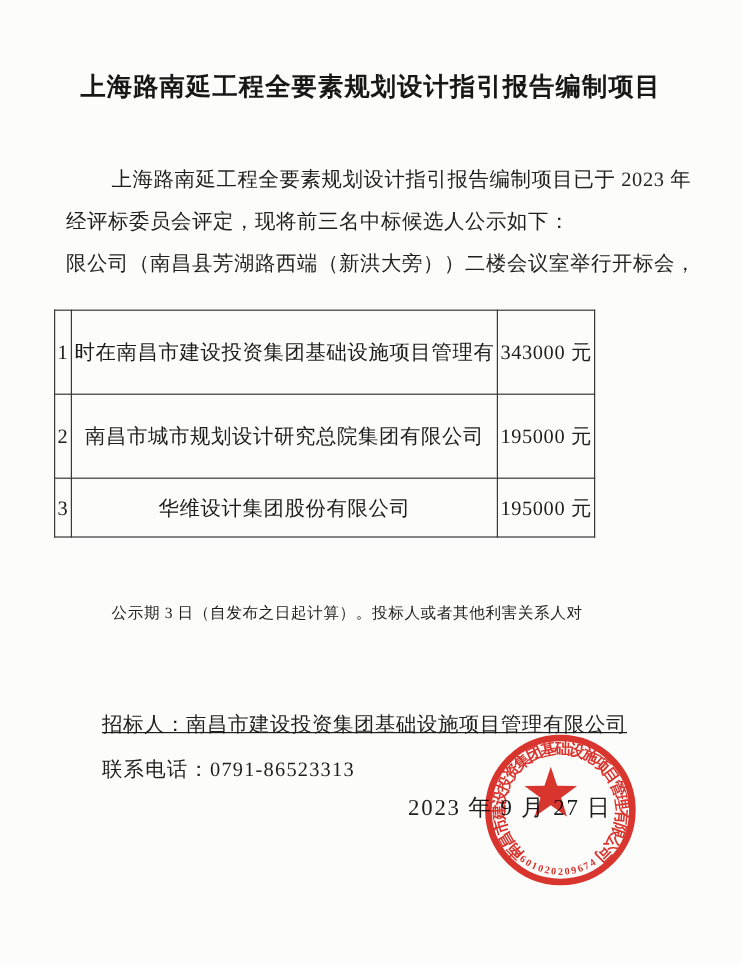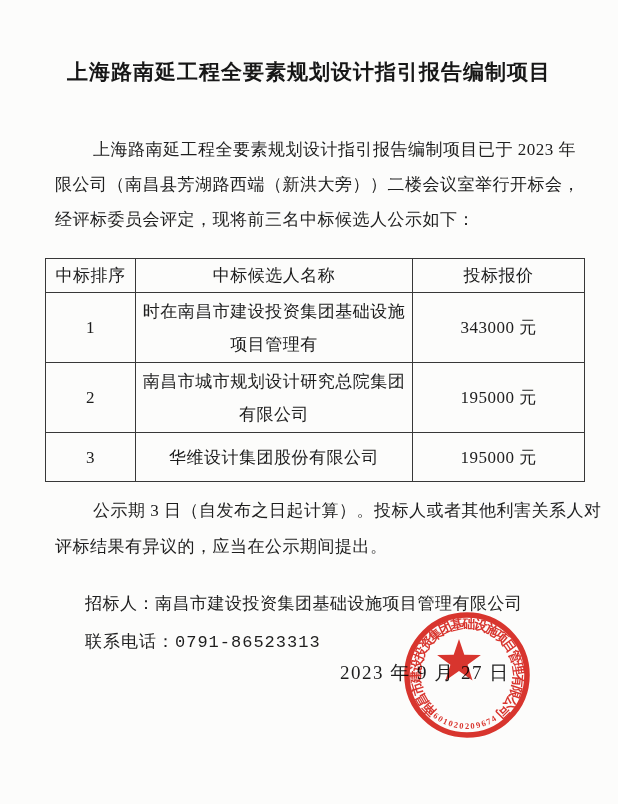--- a/index.html
+++ b/index.html
@@ -50,38 +50,38 @@
   }
   .col-rank  { width: 85px; }
   .col-name  { width: 272px; }
   .col-price { width: 167px; }
   .row-head  { height: 34px; }
   .row-tall  { height: 70px; }
   .row-short { height: 49px; }
   .notice {
     position: absolute;
     top: 493px; left: 55px; width: 520px;
-    font-size: 17px;
+    font-size: 13px;
     line-height: 36px;
     letter-spacing: 0.5px;
   }
   .sig-bidder {
     position: absolute;
     top: 592px; left: 85px;
     font-size: 17px;
     letter-spacing: 0.5px;
     white-space: nowrap;
+    text-decoration: underline;
   }
   .sig-phone {
     position: absolute;
     top: 630px; left: 85px;
     font-size: 17px;
     letter-spacing: 1px;
     white-space: nowrap;
-    font-family: Liberation Mono, monospace;
   }
   .sig-date {
     position: absolute;
     top: 660px; left: 340px;
     font-size: 19px;
     letter-spacing: 1.5px;
     white-space: nowrap;
   }
   .seal {
     position: absolute;
@@ -101,52 +101,46 @@
 <body>
 
 <div class="page">
 
   <div class="doc-title">
     <div>上海路南延工程全要素规划设计指引报告编制项目</div>
   </div>
 
   <div class="intro">
     <div class="line indent">上海路南延工程全要素规划设计指引报告编制项目已于 2023 年</div>
+    <div class="line">经评标委员会评定，现将前三名中标候选人公示如下：</div>
     <div class="line">限公司（南昌县芳湖路西端（新洪大旁））二楼会议室举行开标会，</div>
-    <div class="line">经评标委员会评定，现将前三名中标候选人公示如下：</div>
   </div>
 
   <table class="bid-table">
     <tbody>
-        <tr class="row-head">
-      <th class="col-rank">中标排序</th>
-      <th class="col-name">中标候选人名称</th>
-      <th class="col-price">投标报价</th>
-    </tr>
     <tr class="row-tall">
       <td>1</td>
       <td>时在南昌市建设投资集团基础设施项目管理有</td>
       <td>343000 元</td>
     </tr>
     <tr class="row-tall">
       <td>2</td>
       <td>南昌市城市规划设计研究总院集团有限公司</td>
       <td>195000 元</td>
     </tr>
     <tr class="row-short">
       <td>3</td>
       <td>华维设计集团股份有限公司</td>
       <td>195000 元</td>
     </tr>
   </tbody>
     </table>
 
   <div class="notice">
     <div class="line indent">公示期 3 日（自发布之日起计算）。投标人或者其他利害关系人对</div>
-    <div class="line">评标结果有异议的，应当在公示期间提出。</div>
   </div>
 
   <div class="sig-bidder">招标人：南昌市建设投资集团基础设施项目管理有限公司</div>
   <div class="sig-phone">联系电话：0791-86523313</div>
   <div class="sig-date">2023 年 9 月 27 日</div>
 
   <svg class="seal" viewBox="0 0 170 170" xmlns="http://www.w3.org/2000/svg">
     <defs>
       <path id="seal-company-arc" d="M 54.8,121 A 47,47 0 1 1 115.2,121" fill="none"></path>
       <path id="seal-number-arc" d="M 43.6,119.7 A 54,54 0 0 0 126.4,119.7" fill="none"></path>

